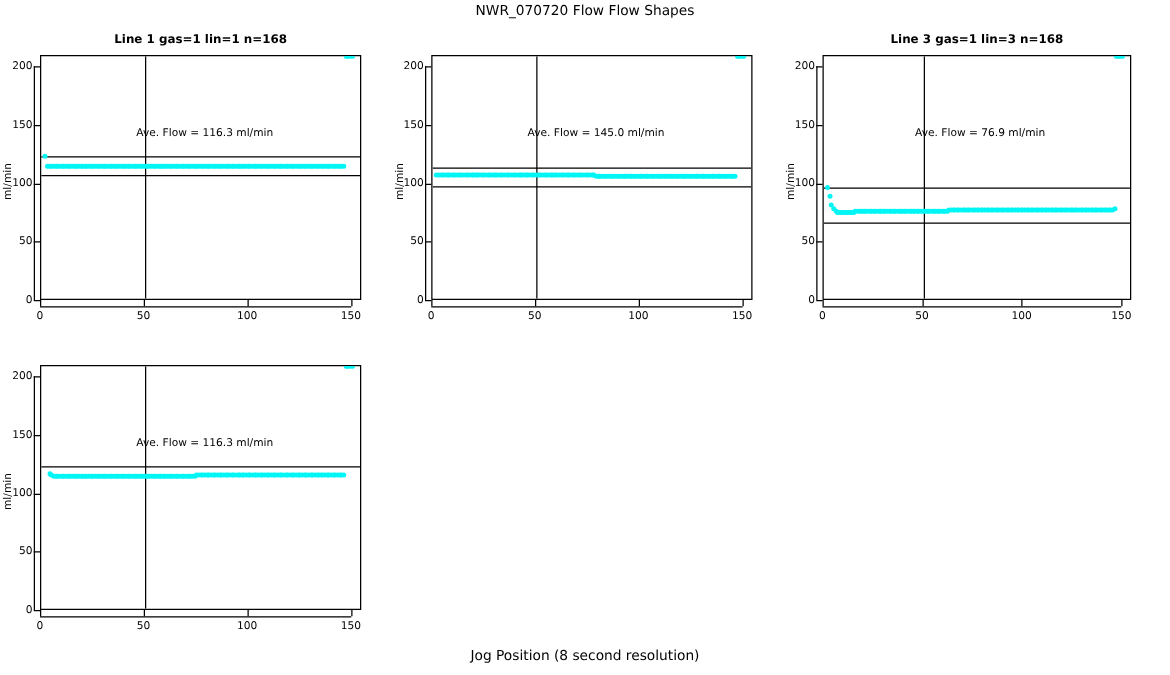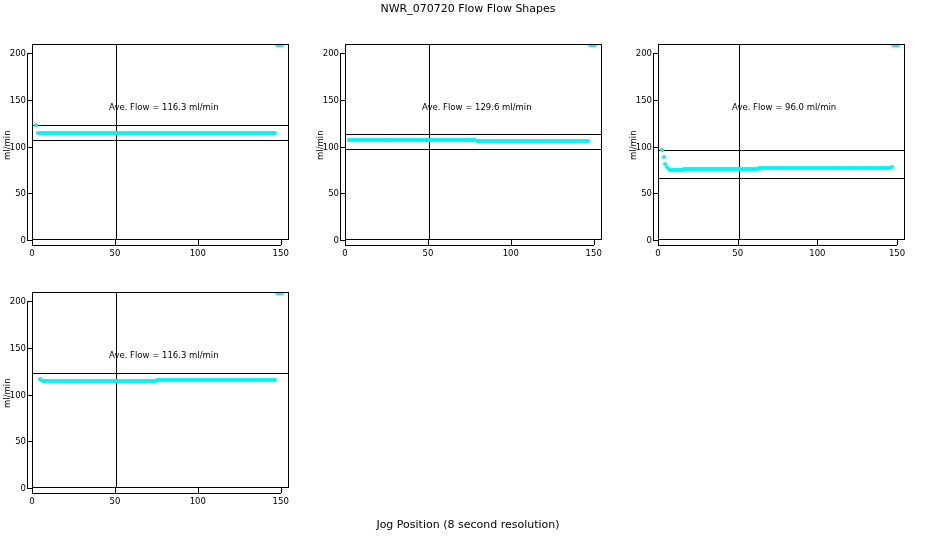--- a/index.html
+++ b/index.html
@@ -102,20 +102,21 @@
     background: #00f5f5;
   }
 </style>
 </head>
 <body>
 
 <div class="figure-title">NWR_070720  Flow Flow Shapes</div>
 
 <div id="panels-root">
     <div class="panel" style="left: 0px; top: 26px; width: 257px; height: 236px;">
+      <div class="panel-title" style="left: 32px; width: 257px;">Line 1 gas=1 lin=1 n=168</div>
       <div class="plotbox" style="left: 32px; top: 18px; width: 257px; height: 196px;">
         <div class="hline" style="top: 80.2667px;"></div>
         <div class="hline" style="top: 94.7333px;"></div>
         <div class="vline" style="left: 82.9032px;"></div>
         <div class="pt" style="left: 3.31613px; top: 80.2667px; background: rgb(0, 245, 245);"></div>
         <div class="pt" style="left: 4.97419px; top: 87.7333px; background: rgb(0, 245, 245);"></div>
         <div class="pt" style="left: 6.63226px; top: 87.7333px; background: rgb(0, 245, 245);"></div>
         <div class="pt" style="left: 8.29032px; top: 87.7333px; background: rgb(0, 245, 245);"></div>
         <div class="pt" style="left: 9.94839px; top: 87.7333px; background: rgb(0, 245, 245);"></div>
         <div class="pt" style="left: 11.6065px; top: 87.7333px; background: rgb(0, 245, 245);"></div>
@@ -434,21 +435,21 @@
         <div class="pt" style="left: 235.445px; top: 96.1333px; background: rgb(0, 245, 245);"></div>
         <div class="pt" style="left: 237.103px; top: 96.1333px; background: rgb(0, 245, 245);"></div>
         <div class="pt" style="left: 238.761px; top: 96.1333px; background: rgb(0, 245, 245);"></div>
         <div class="pt" style="left: 240.419px; top: 96.1333px; background: rgb(0, 245, 245);"></div>
         <div class="pt" style="left: 242.077px; top: 96.1333px; background: rgb(0, 245, 245);"></div>
         <div class="pt" style="left: 243.735px; background: rgb(0, 245, 245);"></div>
         <div class="pt" style="left: 245.394px; background: rgb(0, 245, 245);"></div>
         <div class="pt" style="left: 247.052px; background: rgb(0, 245, 245);"></div>
         <div class="pt" style="left: 248.71px; background: rgb(0, 245, 245);"></div>
       </div>
-      <div class="annot" style="left: 109.1px; top: 76px;">Ave. Flow =  129.6  ml/min</div>
+      <div class="annot" style="left: 109.1px; top: 76px;">Ave. Flow =  145.0  ml/min</div>
       <div class="tick" style="left: 27px; top: 214px; width: 5px; height: 1px;"></div>
       <div class="ticklabel" style="left: 6px; top: 209px; width: 20px; text-align: right;">0</div>
       <div class="tick" style="left: 27px; top: 167.333px; width: 5px; height: 1px;"></div>
       <div class="ticklabel" style="left: 6px; top: 162.333px; width: 20px; text-align: right;">50</div>
       <div class="tick" style="left: 27px; top: 120.667px; width: 5px; height: 1px;"></div>
       <div class="ticklabel" style="left: 6px; top: 115.667px; width: 20px; text-align: right;">100</div>
       <div class="tick" style="left: 27px; top: 74px; width: 5px; height: 1px;"></div>
       <div class="ticklabel" style="left: 6px; top: 69px; width: 20px; text-align: right;">150</div>
       <div class="tick" style="left: 27px; top: 27.3333px; width: 5px; height: 1px;"></div>
       <div class="ticklabel" style="left: 6px; top: 22.3333px; width: 20px; text-align: right;">200</div>
@@ -458,20 +459,21 @@
       <div class="ticklabel" style="left: 20px; top: 222px; width: 24px; text-align: center;">0</div>
       <div class="tick" style="left: 114.903px; top: 214px; width: 1px; height: 5px;"></div>
       <div class="ticklabel" style="left: 102.903px; top: 222px; width: 24px; text-align: center;">50</div>
       <div class="tick" style="left: 197.806px; top: 214px; width: 1px; height: 5px;"></div>
       <div class="ticklabel" style="left: 185.806px; top: 222px; width: 24px; text-align: center;">100</div>
       <div class="tick" style="left: 280.71px; top: 214px; width: 1px; height: 5px;"></div>
       <div class="ticklabel" style="left: 268.71px; top: 222px; width: 24px; text-align: center;">150</div>
       <div class="tick" style="left: 32px; top: 219px; height: 1px; width: 248.71px;"></div>
     </div>
     <div class="panel" style="left: 626px; top: 26px; width: 247px; height: 236px;">
+      <div class="panel-title" style="left: 32px; width: 247px;">Line 3 gas=1 lin=3 n=168</div>
       <div class="plotbox" style="left: 32px; top: 18px; width: 247px; height: 196px;">
         <div class="hline" style="top: 104.533px;"></div>
         <div class="hline" style="top: 132.533px;"></div>
         <div class="vline" style="left: 79.6774px;"></div>
         <div class="pt" style="left: 3.1871px; top: 104.533px; background: rgb(0, 245, 245);"></div>
         <div class="pt" style="left: 4.78065px; top: 112px; background: rgb(0, 245, 245);"></div>
         <div class="pt" style="left: 6.37419px; top: 118.533px; background: rgb(0, 245, 245);"></div>
         <div class="pt" style="left: 7.96774px; top: 122.267px; background: rgb(0, 245, 245);"></div>
         <div class="pt" style="left: 9.56129px; top: 124.133px; background: rgb(0, 245, 245);"></div>
         <div class="pt" style="left: 11.1548px; top: 125.067px; background: rgb(0, 245, 245);"></div>
@@ -612,21 +614,21 @@
         <div class="pt" style="left: 226.284px; top: 123.2px; background: rgb(0, 245, 245);"></div>
         <div class="pt" style="left: 227.877px; top: 123.2px; background: rgb(0, 245, 245);"></div>
         <div class="pt" style="left: 229.471px; top: 123.2px; background: rgb(0, 245, 245);"></div>
         <div class="pt" style="left: 231.065px; top: 123.2px; background: rgb(0, 245, 245);"></div>
         <div class="pt" style="left: 232.658px; top: 122.267px; background: rgb(0, 245, 245);"></div>
         <div class="pt" style="left: 234.252px; background: rgb(0, 245, 245);"></div>
         <div class="pt" style="left: 235.845px; background: rgb(0, 245, 245);"></div>
         <div class="pt" style="left: 237.439px; background: rgb(0, 245, 245);"></div>
         <div class="pt" style="left: 239.032px; background: rgb(0, 245, 245);"></div>
       </div>
-      <div class="annot" style="left: 106.1px; top: 76px;">Ave. Flow =  96.0  ml/min</div>
+      <div class="annot" style="left: 106.1px; top: 76px;">Ave. Flow =  76.9  ml/min</div>
       <div class="tick" style="left: 27px; top: 214px; width: 5px; height: 1px;"></div>
       <div class="ticklabel" style="left: 6px; top: 209px; width: 20px; text-align: right;">0</div>
       <div class="tick" style="left: 27px; top: 167.333px; width: 5px; height: 1px;"></div>
       <div class="ticklabel" style="left: 6px; top: 162.333px; width: 20px; text-align: right;">50</div>
       <div class="tick" style="left: 27px; top: 120.667px; width: 5px; height: 1px;"></div>
       <div class="ticklabel" style="left: 6px; top: 115.667px; width: 20px; text-align: right;">100</div>
       <div class="tick" style="left: 27px; top: 74px; width: 5px; height: 1px;"></div>
       <div class="ticklabel" style="left: 6px; top: 69px; width: 20px; text-align: right;">150</div>
       <div class="tick" style="left: 27px; top: 27.3333px; width: 5px; height: 1px;"></div>
       <div class="ticklabel" style="left: 6px; top: 22.3333px; width: 20px; text-align: right;">200</div>

